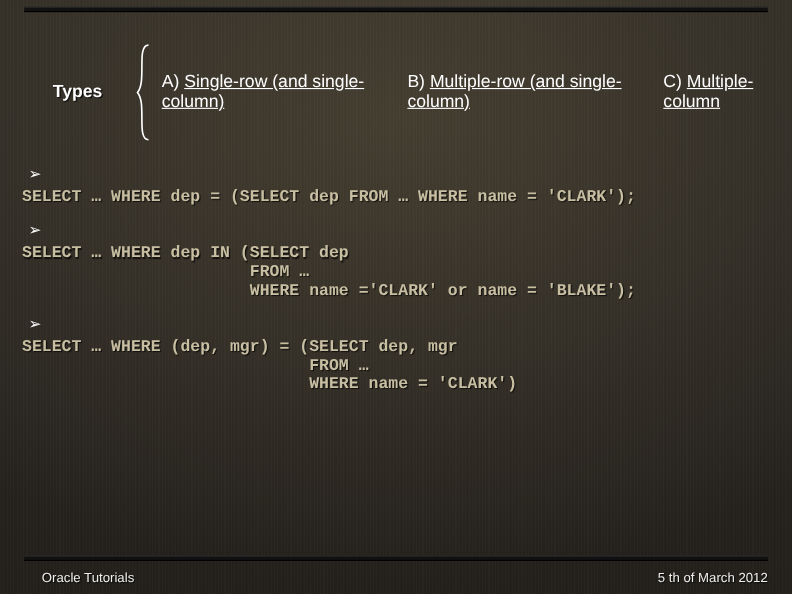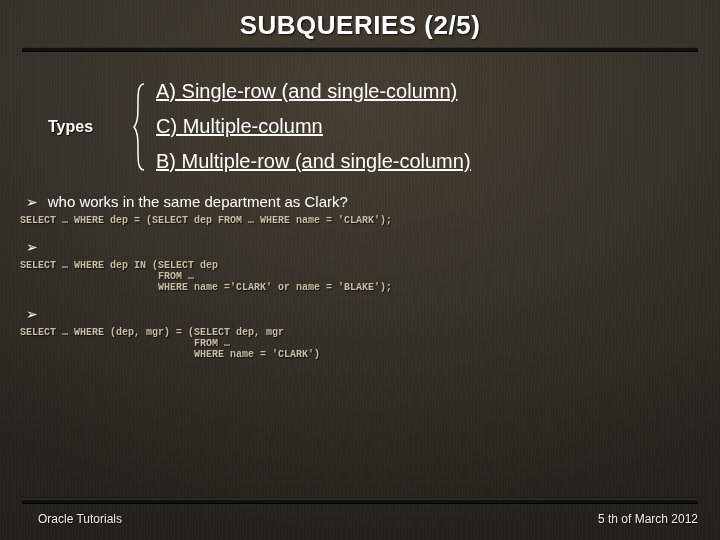--- a/index.html
+++ b/index.html
@@ -67,24 +67,23 @@
     font-weight: bold;
   }
   .brace-col {
     position: relative;
     width: 16px;
     height: 90px;
   }
   .brace-col svg { display: block; }
   .types-lines {
     display: flex;
-    flex-direction: column;
+    flex-direction: row;
     gap: 12px;
-    font-size: 20px;
-    text-decoration: underline;
+    font-size: 16px;
   }
   .types-lines .line span.prefix {
     text-decoration: none;
   }
   .types-lines .line span.rest {
     text-decoration: underline;
   }
   .body {
     margin: 20px 20px 0 20px;
   }
@@ -94,21 +93,21 @@
     font-size: 15px;
     margin: 10px 0 4px 6px;
   }
   .bullet .arrow {
     font-size: 14px;
     line-height: 18px;
   }
   .code {
     font-family: "Courier New", Courier, monospace;
     font-weight: bold;
-    font-size: 10px;
+    font-size: 15px;
     white-space: pre;
     color: #c8bfa3;
     margin: 4px 0 12px 0;
     text-shadow: 1px 1px 1px rgba(0,0,0,0.7);
   }
   .footer {
     position: absolute;
     left: 38px;
     right: 22px;
     bottom: 14px;
@@ -127,48 +126,46 @@
     background: #111;
     border-top: 1px solid rgba(255,255,255,0.12);
     border-bottom: 1px solid rgba(0,0,0,0.9);
   }
 </style>
 </head>
 <body>
 
 <div class="slide">
 
-  <div class="title">SUBQUERIES (2/5)</div>
   <div class="hr-top"></div>
 
   <div class="types-block">
     <div class="types-label">Types</div>
     <div class="brace-col">
       <svg width="16" height="90" viewBox="0 0 16 90">
         <path d="M12 2 C6 2 6 12 6 20 C6 32 6 40 2 45 C6 50 6 58 6 70 C6 78 6 88 12 88" fill="none" stroke="#fff" stroke-width="1.5"></path>
       </svg>
     </div>
     <div class="types-lines">
       <div class="line">
         <span class="prefix">A) </span><span class="rest">Single-row (and single-column)</span>
       </div>
       <div class="line">
-        <span class="prefix">C) </span><span class="rest">Multiple-column</span>
+        <span class="prefix">B) </span><span class="rest">Multiple-row (and single-column)</span>
       </div>
       <div class="line">
-        <span class="prefix">B) </span><span class="rest">Multiple-row (and single-column)</span>
+        <span class="prefix">C) </span><span class="rest">Multiple-column</span>
       </div>
     </div>
   </div>
 
   <div class="body">
 
     <div class="bullet">
       <span class="arrow">➢</span>
-      <span>who works in the same department as Clark?</span>
     </div>
     <div class="code">SELECT … WHERE dep = (SELECT dep FROM … WHERE name = 'CLARK');</div>
 
     <div class="bullet">
       <span class="arrow">➢</span>
     </div>
     <div class="code">SELECT … WHERE dep IN (SELECT dep
                        FROM …
                        WHERE name ='CLARK' or name = 'BLAKE');</div>
 

